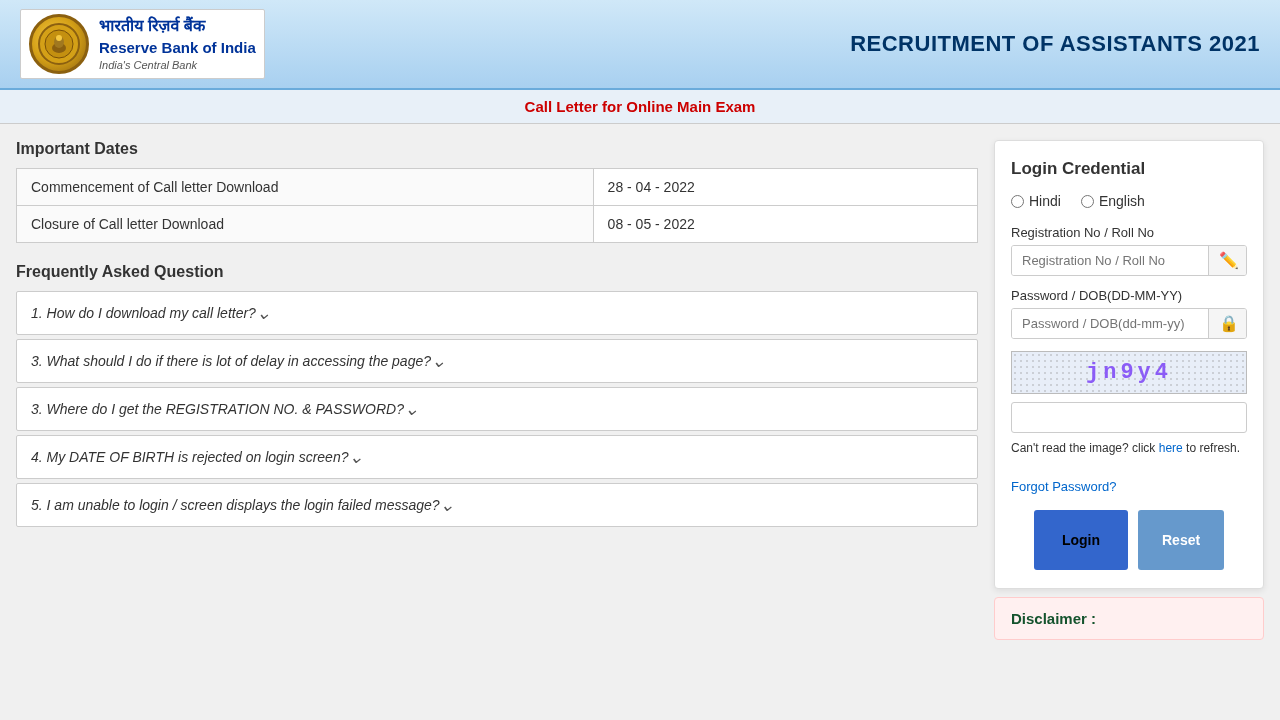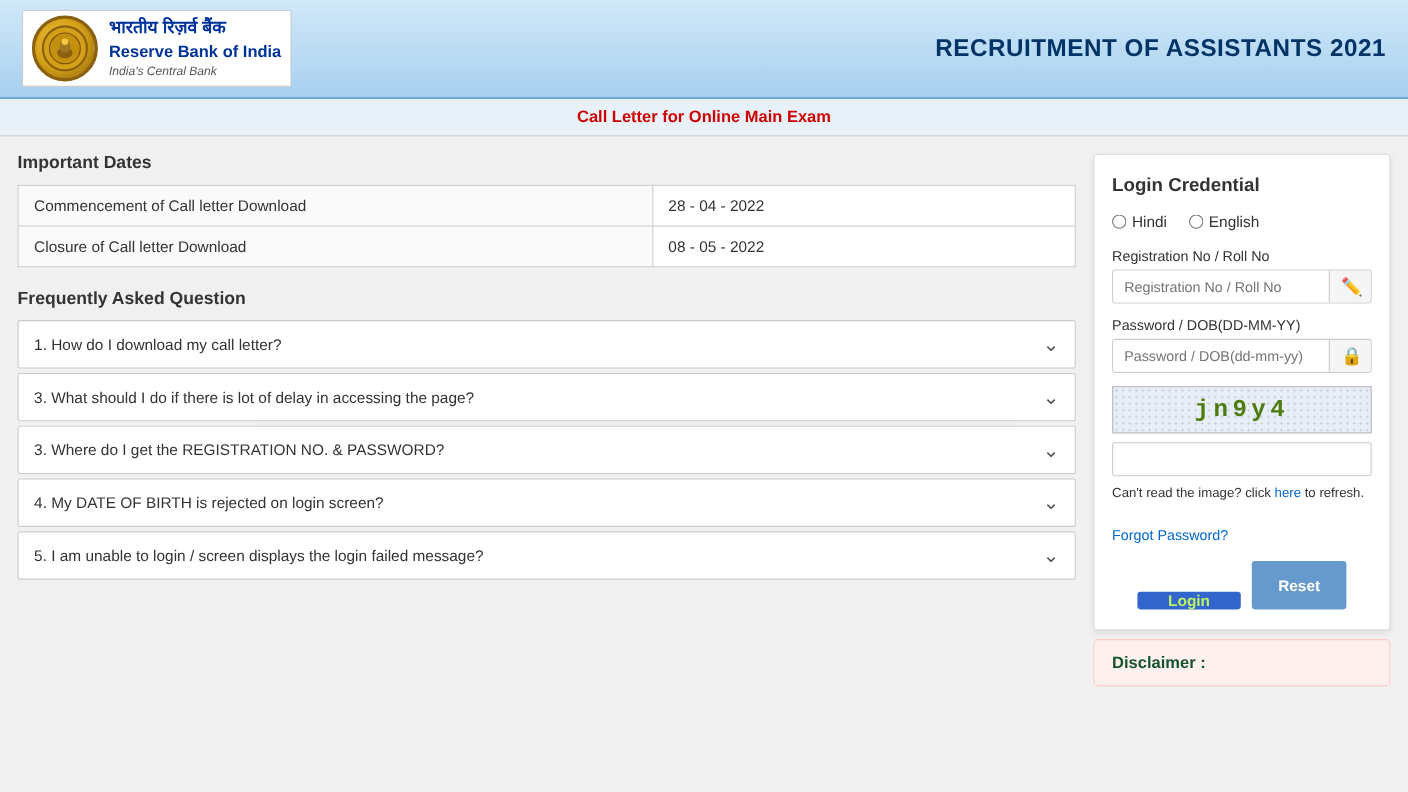--- a/index.html
+++ b/index.html
@@ -124,25 +124,25 @@
 
     
     .faq-item {
       border: 1px solid #ccc;
       margin-bottom: 4px;
       background: white;
       border-radius: 2px;
     }
     .faq-header {
       display: flex;
-      justify-content: space-between;
       align-items: center;
       padding: 10px 14px;
       cursor: pointer;
       font-size: 14px;
+      font-style: italic;
     }
     .faq-chevron {
       font-size: 18px;
       color: #555;
     }
 
     
     .login-panel {
       background: white;
       border: 1px solid #ddd;
@@ -209,21 +209,21 @@
     }
 
     
     .captcha-img {
       background: #e8eef8;
       border: 1px solid #bbb;
       padding: 8px 12px;
       font-family: 'Courier New', monospace;
       font-size: 22px;
       font-weight: bold;
-      color: #4d7c0f;
+      color: #8b5cf6;
       letter-spacing: 4px;
       text-align: center;
       margin-bottom: 8px;
       width: 100%;
       position: relative;
       overflow: hidden;
       user-select: none;
     }
     .captcha-dots {
       position: absolute;
@@ -262,28 +262,27 @@
       margin-bottom: 16px;
       margin-top: 24px;
     }
     .button-row {
       display: flex;
       gap: 10px;
       justify-content: center;
     }
     .btn-login {
       background: #3366cc;
-      color: #bef264;
+      color: #000000;
       border: none;
-      padding: 0 28px;
+      padding: 22px 28px;
       font-size: 14px;
       border-radius: 3px;
       cursor: pointer;
       font-weight: bold;
-      margin-top: 28px;
     }
     .btn-reset {
       background: #6699cc;
       color: white;
       border: none;
       padding: 8px 24px;
       font-size: 14px;
       border-radius: 3px;
       cursor: pointer;
       font-weight: bold;

